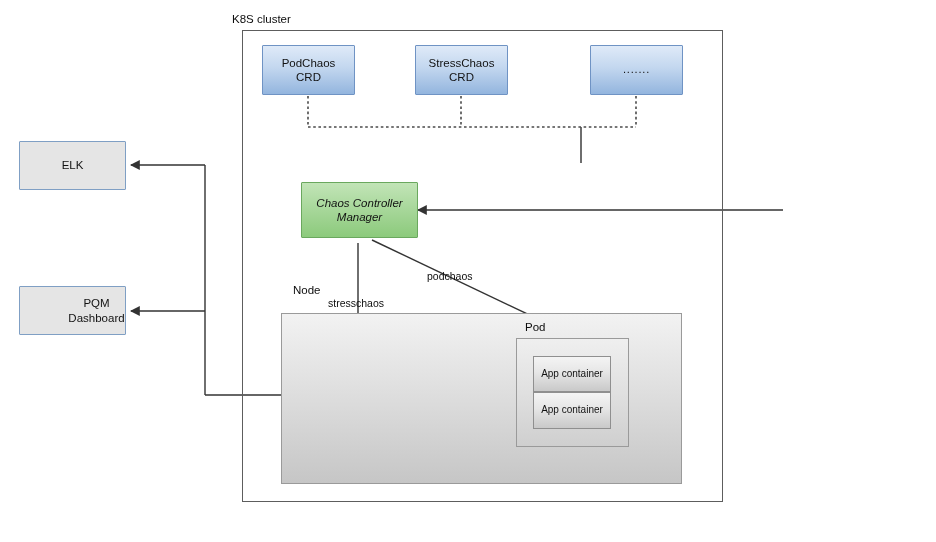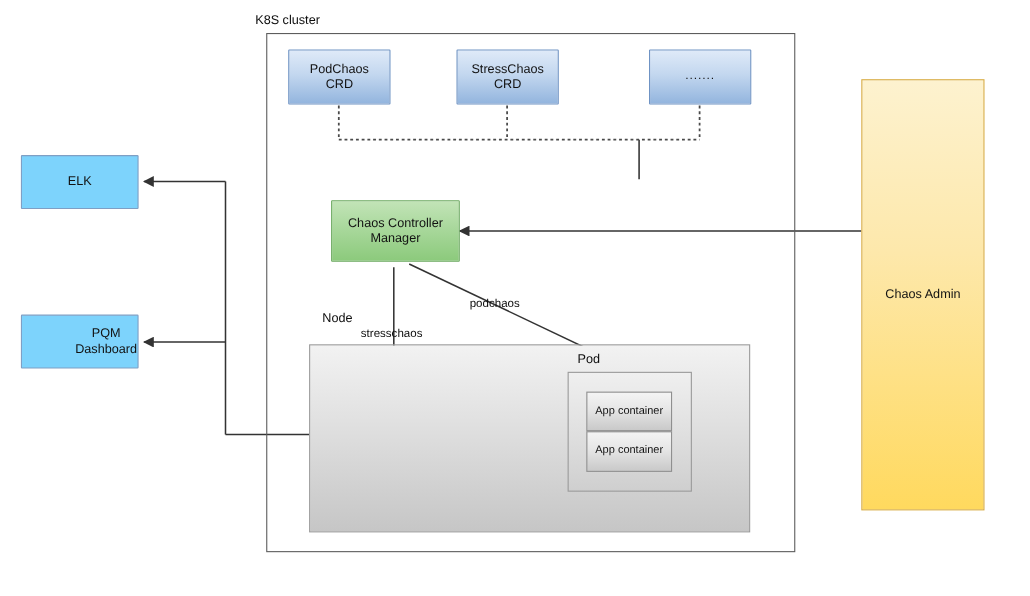--- a/index.html
+++ b/index.html
@@ -52,27 +52,28 @@
     text-align:right;
   }
   
   .box-crd{
     border:1.1px solid #6f93c4;
     background:linear-gradient(180deg,#dfeaf8 0%,#c3d7ef 45%,#93b5de 100%);
     border-radius:1px;
   }
   .box-flatblue{
     border:1.1px solid #7f9fc4;
-    background:#7dd3fc;
+    background:#e5e5e5;
     border-radius:1px;
   }
   .box-green{
     border:1.2px solid #6aa85e;
     background:linear-gradient(180deg,#c2e4b7 0%,#a9d89c 45%,#8cca7c 100%);
     border-radius:1px;
+    font-style:italic;
   }
   .box-exp{
     border:1.3px dashed #e0a82e;
     background:linear-gradient(180deg,#fdf0c8 0%,#fde3a0 50%,#fcd571 100%);
   }
   .box-admin{
     border:1.1px solid #d7ab40;
     background:linear-gradient(180deg,#fdf2cf 0%,#fde8ab 40%,#ffd95e 100%);
   }
   
@@ -142,15 +143,14 @@
   <div class="label label-sm" style="left:427px; top:271px;">podchaos</div>
   <div class="label label-sm" style="left:328px; top:298px;">stresschaos</div>
 
 
   <div class="node box-appcontainer" style="left:533px; top:356px; width:78px; height:36px;">App container</div>
   <div class="node box-appcontainer" style="left:533px; top:392px; width:78px; height:37px;">App container</div>
 
   <div class="node box-flatblue" style="left:19px; top:141px; width:107px; height:49px;">ELK</div>
   <div class="node box-flatblue" style="left:19px; top:286px; width:107px; height:49px;padding-left:48px;">PQM Dashboard</div>
 
-  <div class="node box-admin" style="left:783px; top:72px; width:112px; height:392px;">Chaos Admin</div>
 
 </div>
 
 </body></html>

